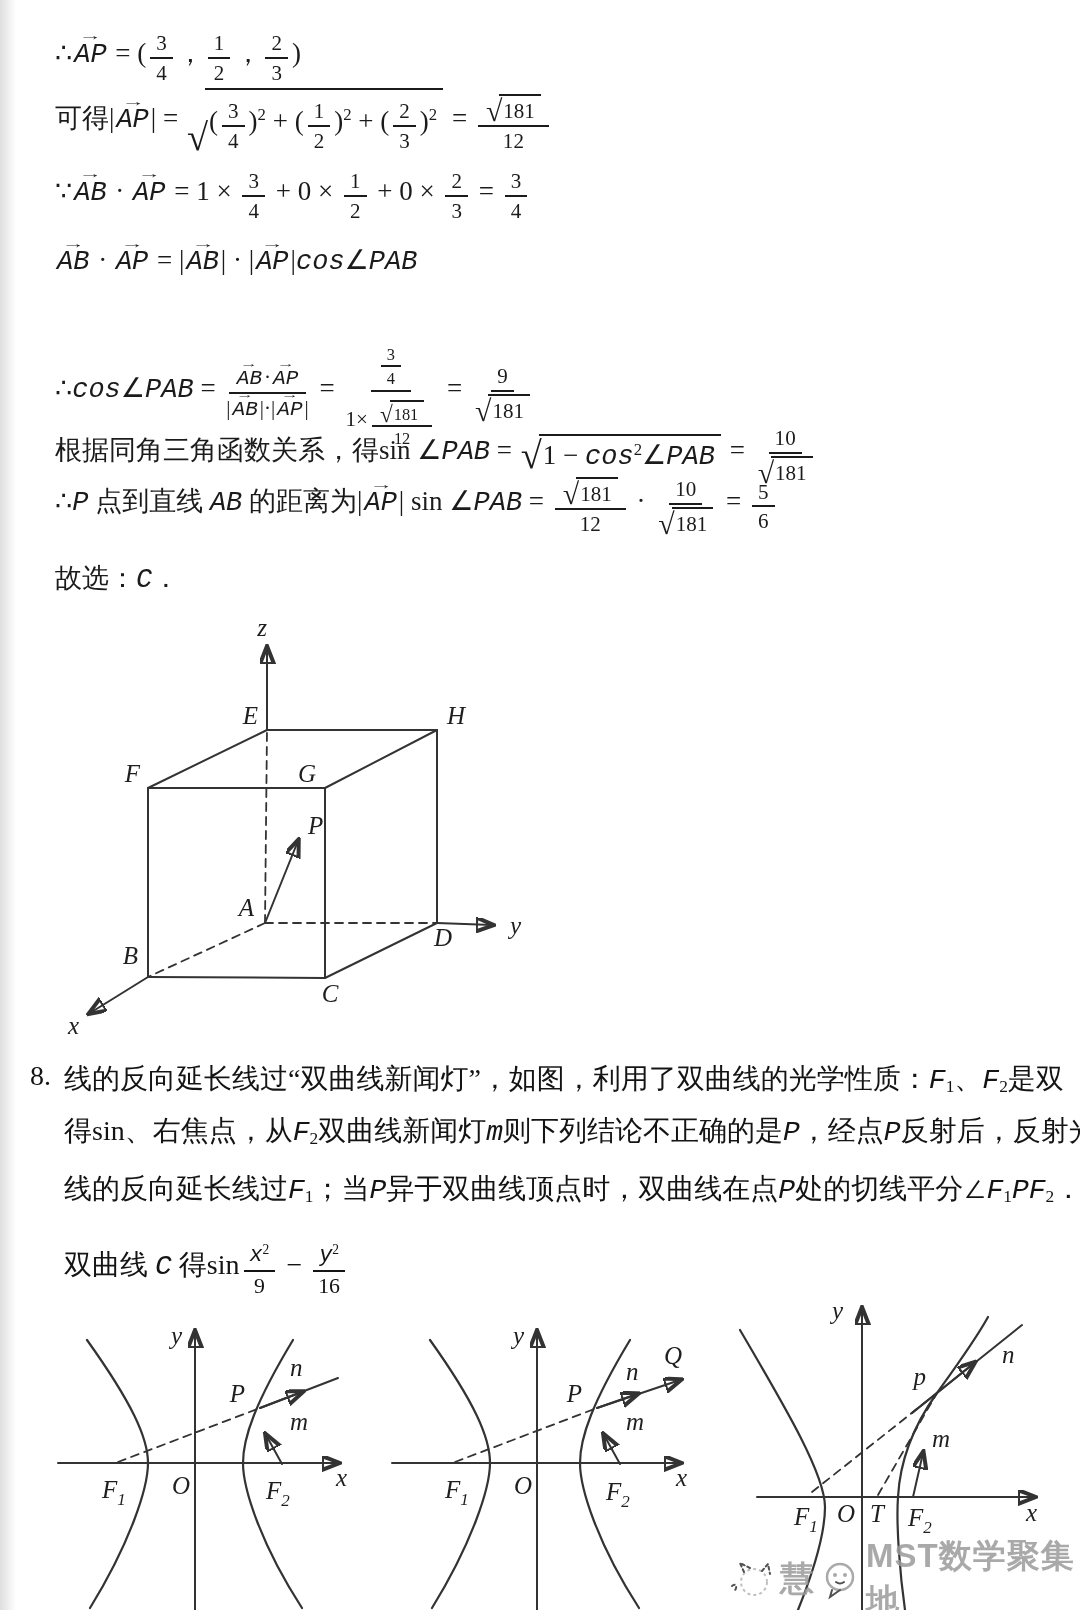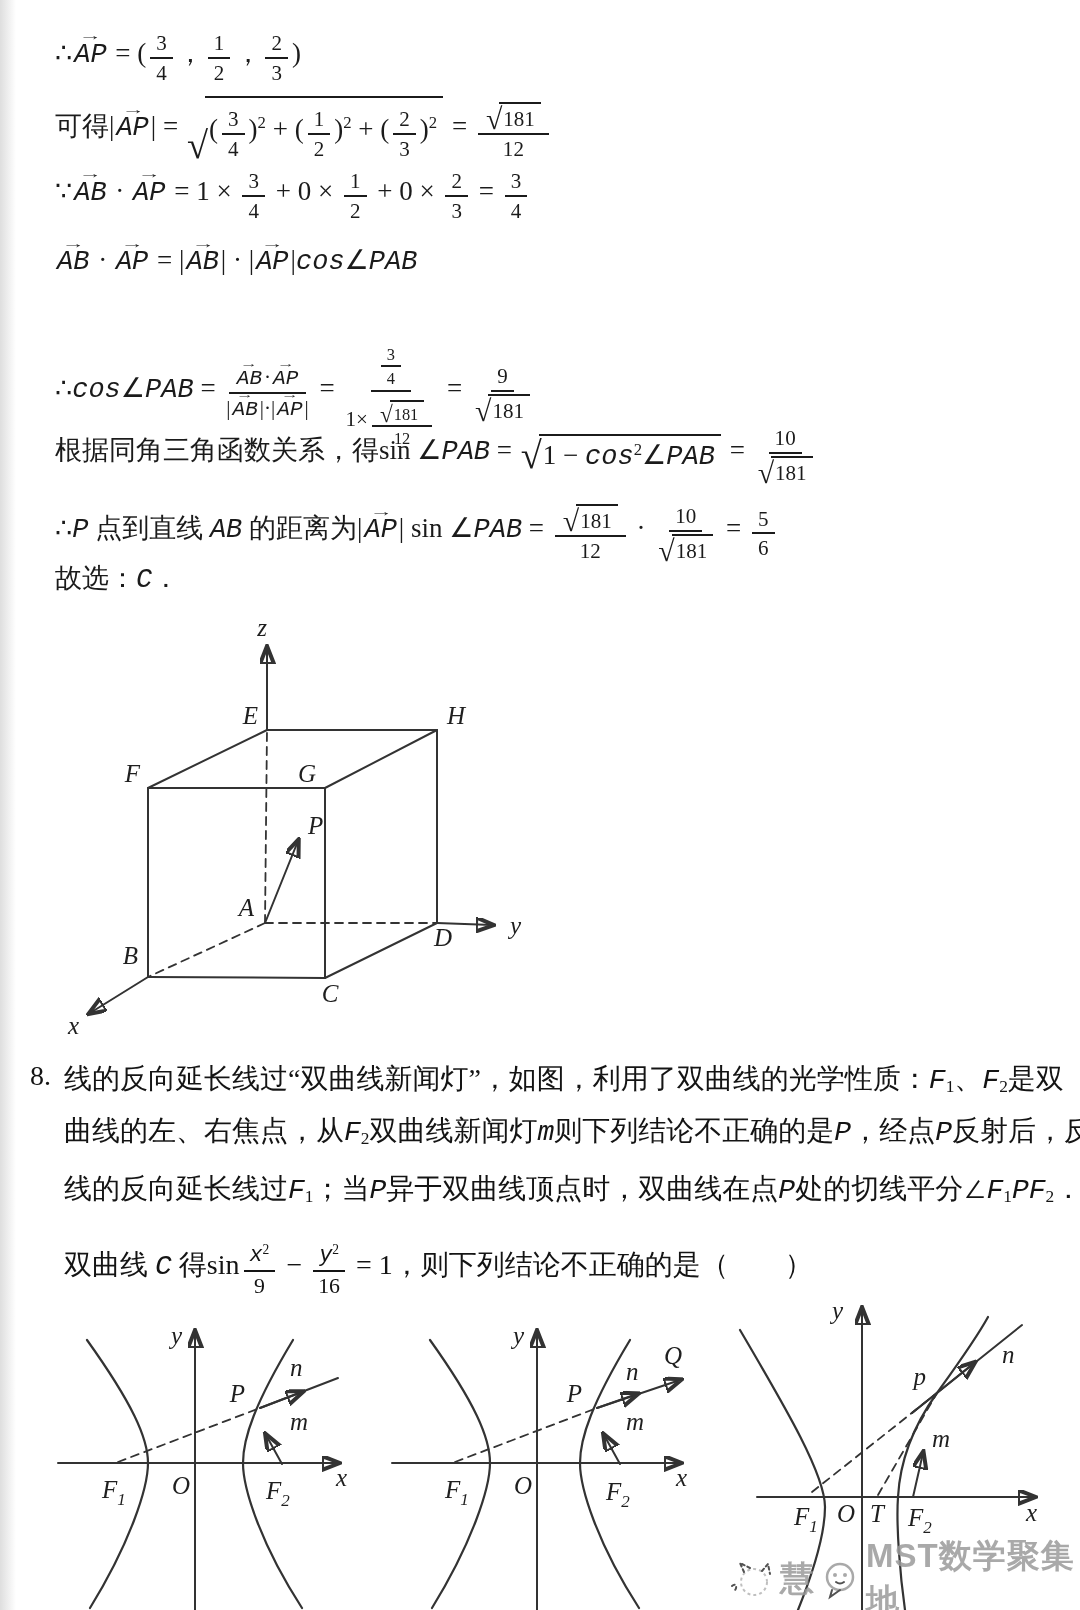--- a/index.html
+++ b/index.html
@@ -50,21 +50,21 @@
   <div class="fline" style="top:25px"><span class="m-txt">∴</span><span class="m-vec"><span class="m-vec-arr">→</span><span class="m-it">AP</span></span><span class="m-txt"> = (</span><span class="m-frac">
         <span class="m-num">3</span>
         <span class="m-den">4</span>
       </span><span class="m-txt">，</span><span class="m-frac">
         <span class="m-num">1</span>
         <span class="m-den">2</span>
       </span><span class="m-txt">，</span><span class="m-frac">
         <span class="m-num">2</span>
         <span class="m-den">3</span>
       </span><span class="m-txt">)</span></div>
-  <div class="fline" style="top:96px"><span class="m-txt">可得|</span><span class="m-vec"><span class="m-vec-arr">→</span><span class="m-it">AP</span></span><span class="m-txt">| = </span><span class="m-sqrt">
+  <div class="fline" style="top:88px"><span class="m-txt">可得|</span><span class="m-vec"><span class="m-vec-arr">→</span><span class="m-it">AP</span></span><span class="m-txt">| = </span><span class="m-sqrt">
         <span class="m-rad">√</span>
         <span class="m-body"><span class="m-txt">(</span><span class="m-frac">
             <span class="m-num">3</span>
             <span class="m-den">4</span>
           </span><span class="m-txt">)</span><span class="m-sup">2</span><span class="m-txt"> + (</span><span class="m-frac">
             <span class="m-num">1</span>
             <span class="m-den">2</span>
           </span><span class="m-txt">)</span><span class="m-sup">2</span><span class="m-txt"> + (</span><span class="m-frac">
             <span class="m-num">2</span>
             <span class="m-den">3</span>
@@ -115,21 +115,21 @@
   <div class="fline" style="top:420px"><span class="m-txt">根据同角三角函数关系，得sin ∠</span><span class="m-it">PAB</span><span class="m-txt"> = </span><span class="m-sqrt">
         <span class="m-rad">√</span>
         <span class="m-body"><span class="m-txt">1 − </span><span class="m-it">cos</span><span class="m-sup">2</span><span class="m-txt">∠</span><span class="m-it">PAB</span></span>
       </span><span class="m-txt"> = </span><span class="m-frac">
         <span class="m-num">10</span>
         <span class="m-den"><span class="m-sqrt">
             <span class="m-rad">√</span>
             <span class="m-body"><span class="m-txt">181</span></span>
           </span></span>
       </span></div>
-  <div class="fline" style="top:498px"><span class="m-txt">∴</span><span class="m-it">P</span><span class="m-txt"> 点到直线 </span><span class="m-it">AB</span><span class="m-txt"> 的距离为|</span><span class="m-vec"><span class="m-vec-arr">→</span><span class="m-it">AP</span></span><span class="m-txt">| sin ∠</span><span class="m-it">PAB</span><span class="m-txt"> = </span><span class="m-frac">
+  <div class="fline" style="top:471px"><span class="m-txt">∴</span><span class="m-it">P</span><span class="m-txt"> 点到直线 </span><span class="m-it">AB</span><span class="m-txt"> 的距离为|</span><span class="m-vec"><span class="m-vec-arr">→</span><span class="m-it">AP</span></span><span class="m-txt">| sin ∠</span><span class="m-it">PAB</span><span class="m-txt"> = </span><span class="m-frac">
         <span class="m-num"><span class="m-sqrt">
             <span class="m-rad">√</span>
             <span class="m-body"><span class="m-txt">181</span></span>
           </span></span>
         <span class="m-den">12</span>
       </span><span class="m-txt"> · </span><span class="m-frac">
         <span class="m-num">10</span>
         <span class="m-den"><span class="m-sqrt">
             <span class="m-rad">√</span>
             <span class="m-body"><span class="m-txt">181</span></span>
@@ -179,29 +179,29 @@
       <text x="214" y="318" text-anchor="end">A</text>
       <text x="98" y="366" text-anchor="end">B</text>
       <text x="290" y="404" text-anchor="middle">C</text>
       <text x="394" y="348">D</text>
       <text x="268" y="236">P</text>
     </g>
   </svg>
 
   <div class="qnum" style="top:1060px">8.</div>
   <div class="qline" style="top:1060px"><span class="m-txt">线的反向延长线过“双曲线新闻灯”，如图，利用了双曲线的光学性质：</span><span class="m-it">F</span><span class="m-sub">1</span><span class="m-txt">、</span><span class="m-it">F</span><span class="m-sub">2</span><span class="m-txt">是双</span></div>
-  <div class="qline" style="top:1112px"><span class="m-txt">曲线的左、右焦点，从</span><span class="m-it">F</span><span class="m-sub">2</span><span class="m-txt">双曲线新闻灯</span><span class="m-it">m</span><span class="m-txt">则下列结论不正确的是</span><span class="m-it">P</span><span class="m-txt">，经点</span><span class="m-it">P</span><span class="m-txt">反射后，反射光</span></div>
+  <div class="qline" style="top:1112px"><span class="m-txt">得sin、右焦点，从</span><span class="m-it">F</span><span class="m-sub">2</span><span class="m-txt">双曲线新闻灯</span><span class="m-it">m</span><span class="m-txt">则下列结论不正确的是</span><span class="m-it">P</span><span class="m-txt">，经点</span><span class="m-it">P</span><span class="m-txt">反射后，反射光</span></div>
   <div class="qline" style="top:1170px"><span class="m-txt">线的反向延长线过</span><span class="m-it">F</span><span class="m-sub">1</span><span class="m-txt">；当</span><span class="m-it">P</span><span class="m-txt">异于双曲线顶点时，双曲线在点</span><span class="m-it">P</span><span class="m-txt">处的切线平分∠</span><span class="m-it">F</span><span class="m-sub">1</span><span class="m-it">PF</span><span class="m-sub">2</span><span class="m-txt">．若</span></div>
   <div class="qline" style="top:1236px"><span class="m-txt">双曲线 </span><span class="m-it">C</span><span class="m-txt"> 得sin</span><span class="m-frac">
         <span class="m-num"><span class="m-it">x</span><span class="m-sup">2</span></span>
         <span class="m-den">9</span>
       </span><span class="m-txt"> − </span><span class="m-frac">
         <span class="m-num"><span class="m-it">y</span><span class="m-sup">2</span></span>
         <span class="m-den">16</span>
-      </span><span class="m-txt"> = 1，则下列结论不正确的是（　　）</span></div>
+      </span></div>
 
   <svg style="left:40px;top:1318px" width="320" height="292" viewBox="0 0 320 292">
     <defs>
       <marker id="m1" markerWidth="10" markerHeight="8" refX="8" refY="3.5" orient="auto">
         <path d="M0,0 L9,3.5 L0,7 Z" fill="#333" stroke="none"></path>
       </marker>
     </defs>
     <line x1="155" y1="292" x2="155" y2="14" marker-end="url(#m1)"></line>
     <line x1="18" y1="145" x2="298" y2="145" marker-end="url(#m1)"></line>
     <path class="curve" d="M 47,22 C 92,85 108,120 108,145 C 108,170 90,225 50,290"></path>

